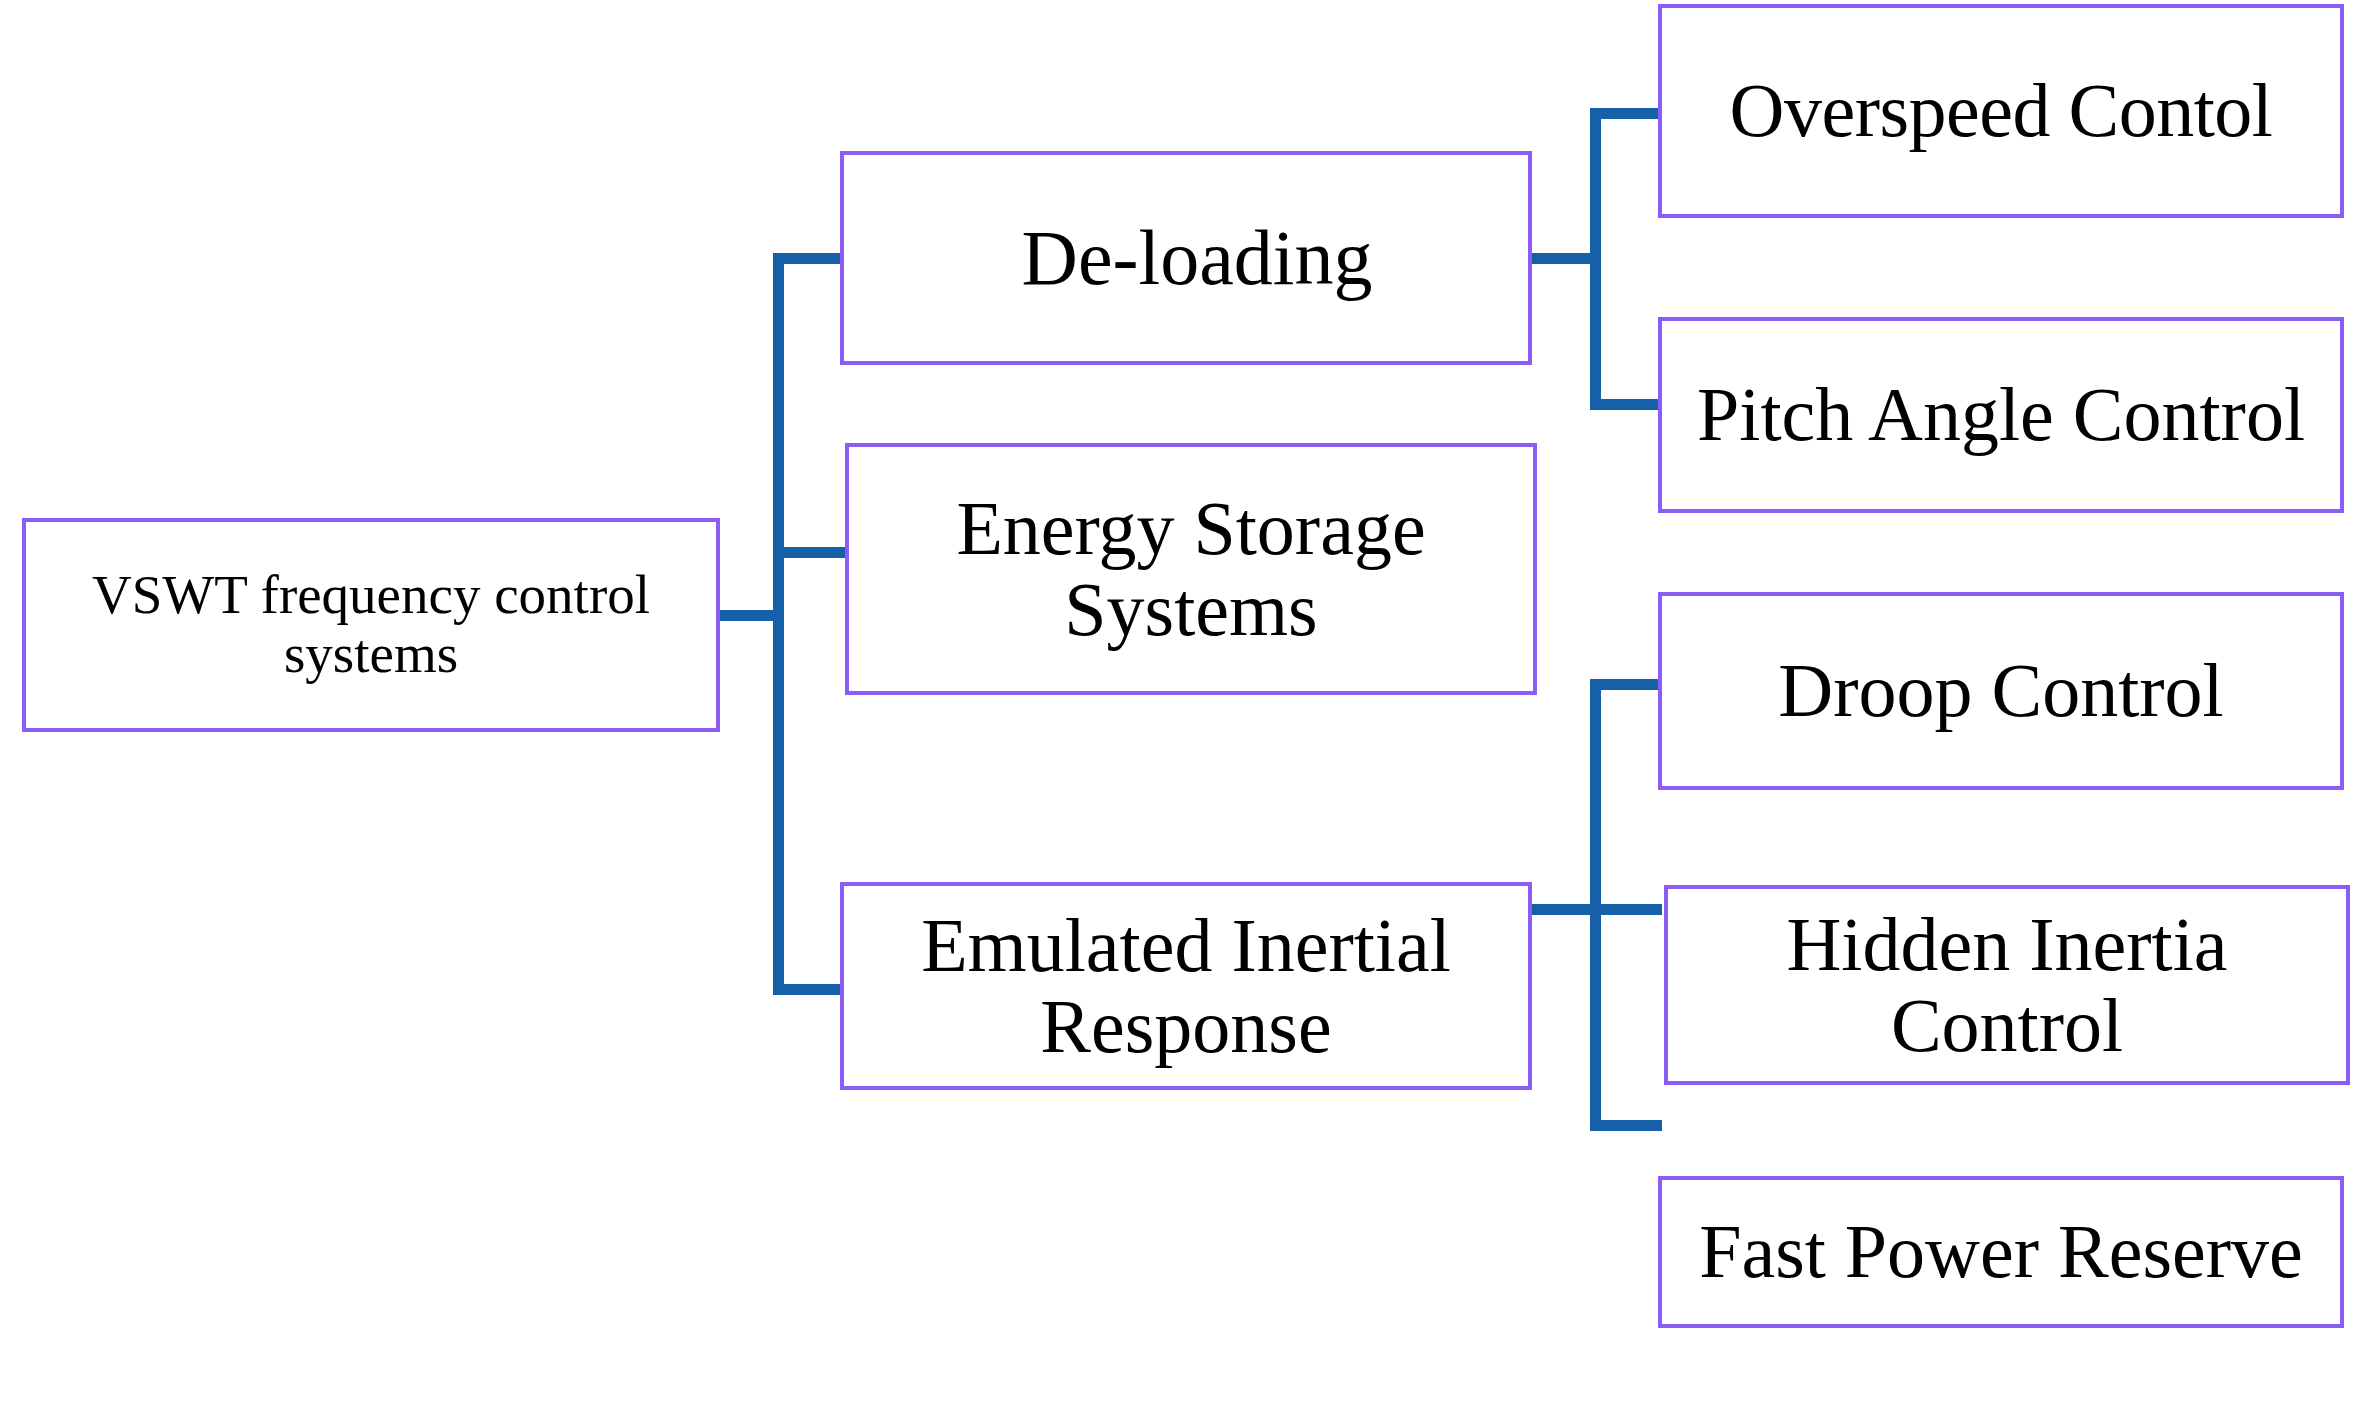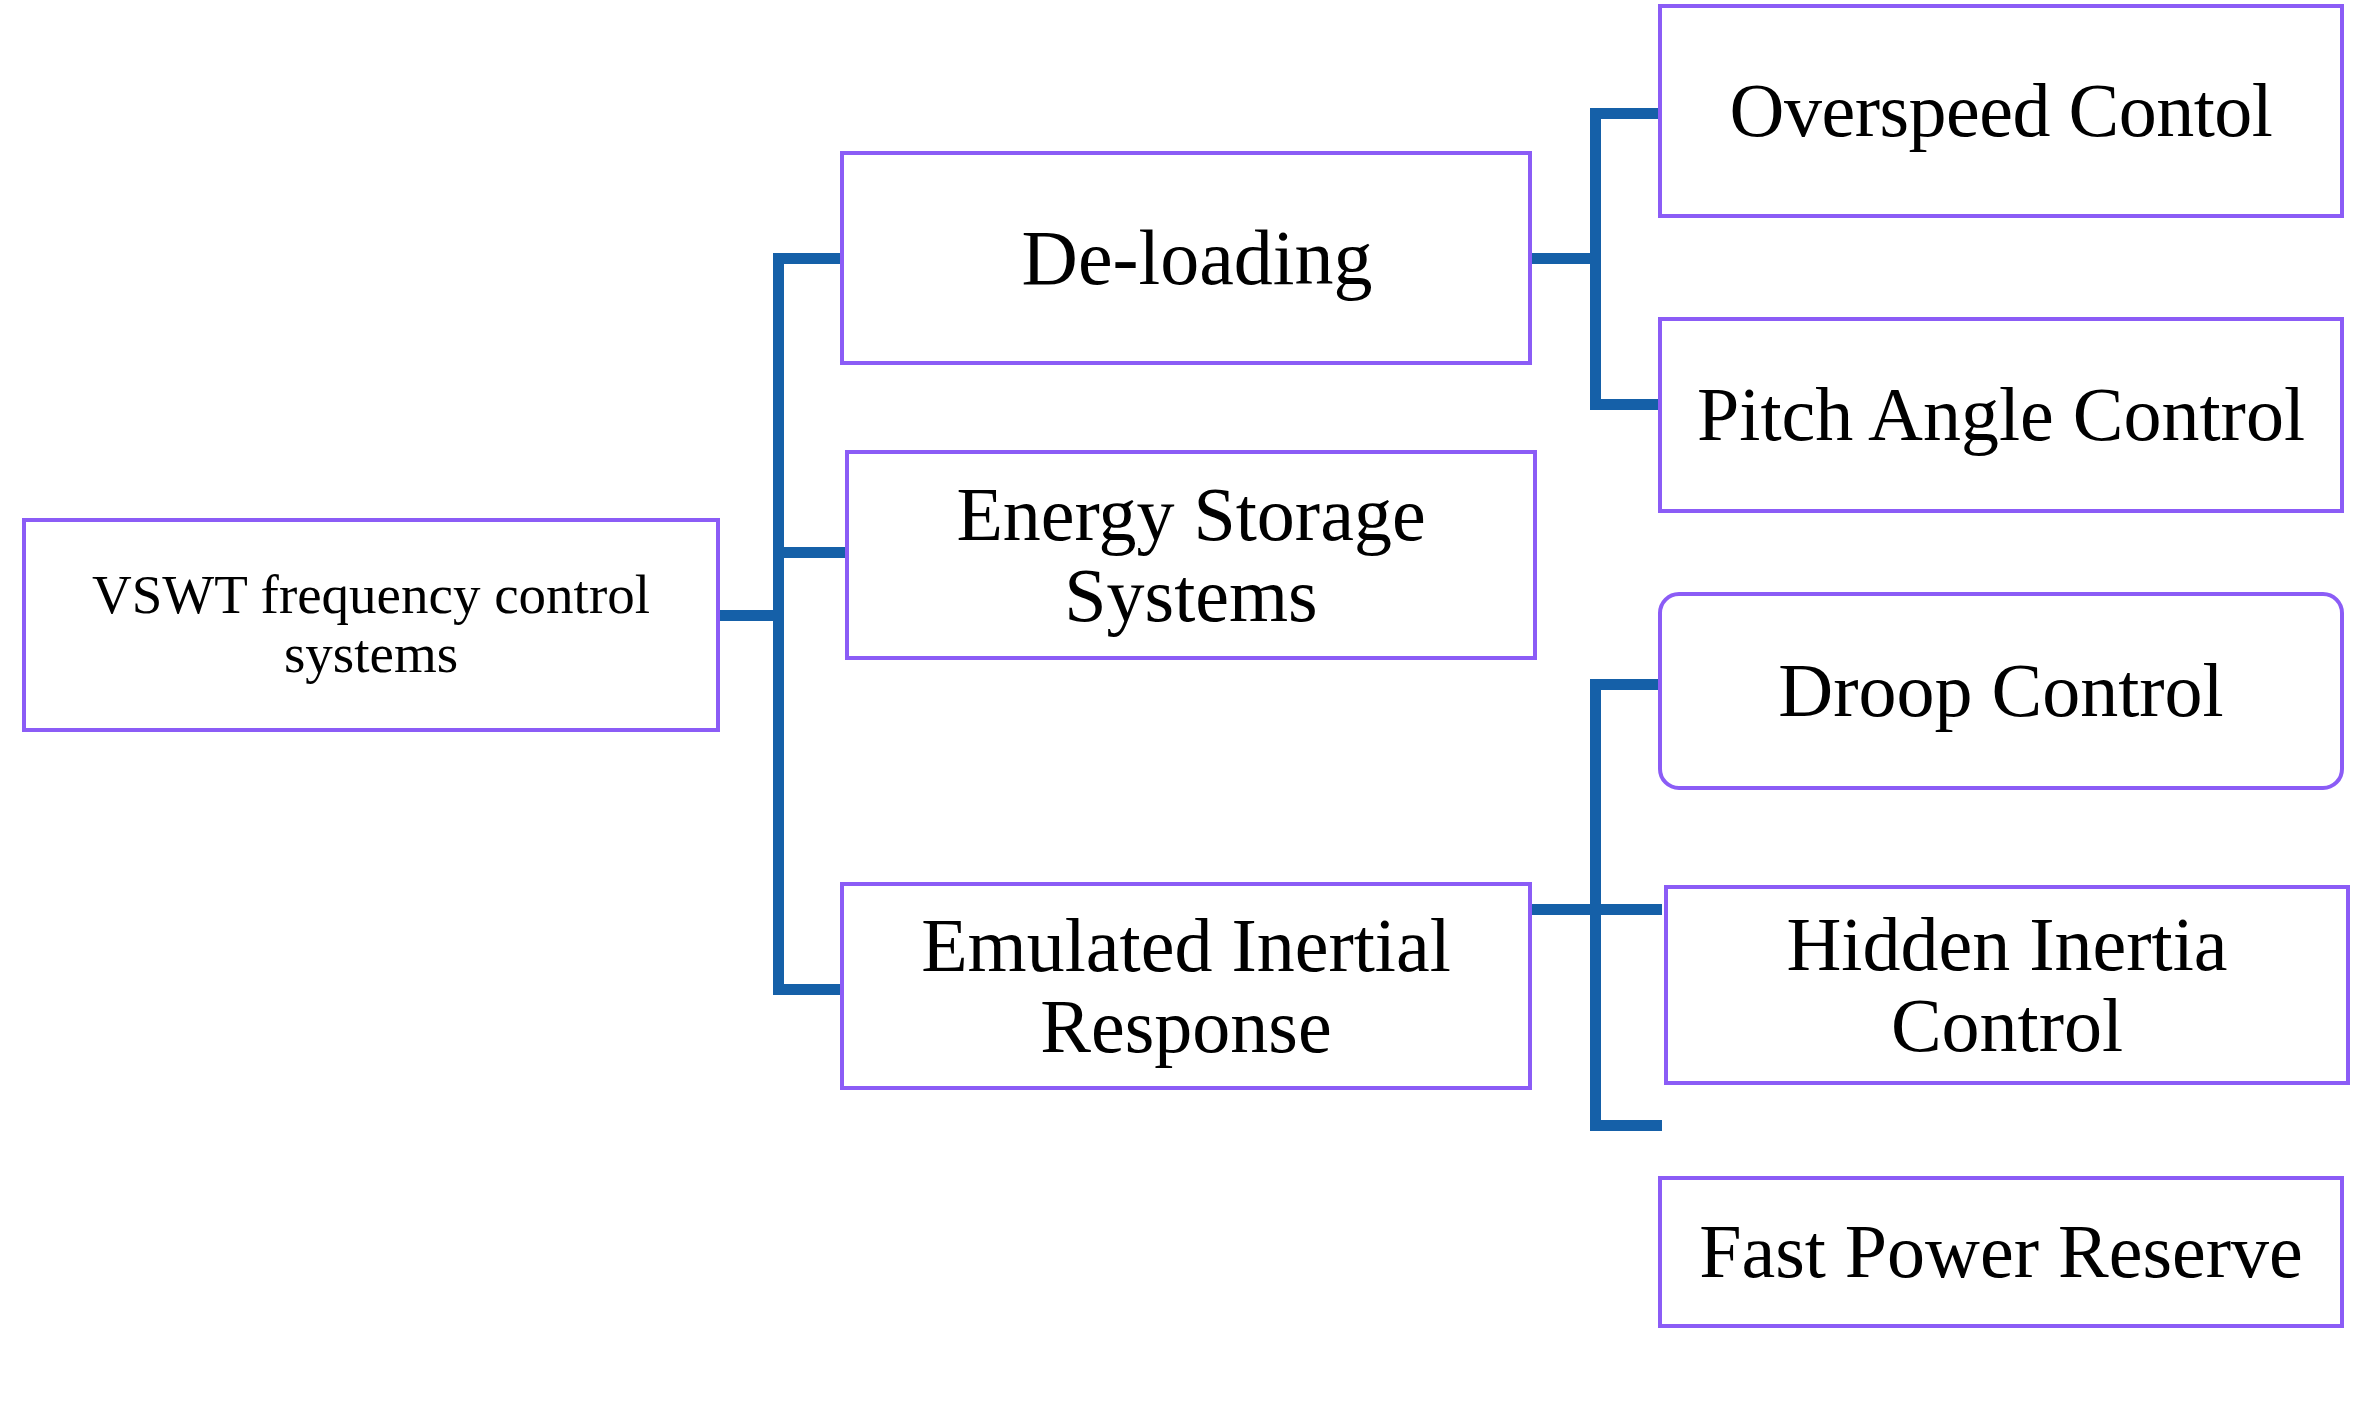--- a/index.html
+++ b/index.html
@@ -38,21 +38,21 @@
     box-sizing: border-box;
   }
 
   
   .n-root      { font-size: 55px; }
   .n-deload    { font-size: 78px; }
   .n-ess       { font-size: 76px; }
   .n-eir       { font-size: 76px; }
   .n-overspeed { font-size: 76px; letter-spacing: -0.5px; }
   .n-pitch     { font-size: 76px; margin-top: 21px; }
-  .n-droop     { font-size: 76px; border-radius: 21px; }
+  .n-droop     { font-size: 76px; }
   .n-hidden    { font-size: 76px; margin-left: 6px; }
   .n-fast      { font-size: 76px; }
 
   
   .lnk {
     position: absolute;
     background: #1560A8;
     z-index: 1;
   }
 </style>
@@ -83,21 +83,21 @@
   <div class="lnk" style="left:1590px; top:1120px; width:72px; height:11px;"></div>
 
   <div class="node n-root" style="left:22px; top:518px; width:698px; height:214px;">
     <span class="label">VSWT frequency control systems</span>
   </div>
 
   <div class="node n-deload" style="left:840px; top:151px; width:692px; height:214px;padding-left:22px;">
     <span class="label">De-loading</span>
   </div>
 
-  <div class="node n-ess" style="left:845px; top:443px; width:692px; height:210px;margin-top:7px;">
+  <div class="node n-ess" style="left:845px; top:443px; width:692px; height:252px;">
     <span class="label">Energy Storage Systems</span>
   </div>
 
   <div class="node n-eir" style="left:840px; top:882px; width:692px; height:208px;">
     <span class="label">Emulated Inertial Response</span>
   </div>
 
   <div class="node n-overspeed" style="left:1658px; top:4px; width:686px; height:214px;">
     <span class="label">Overspeed Contol</span>
   </div>

